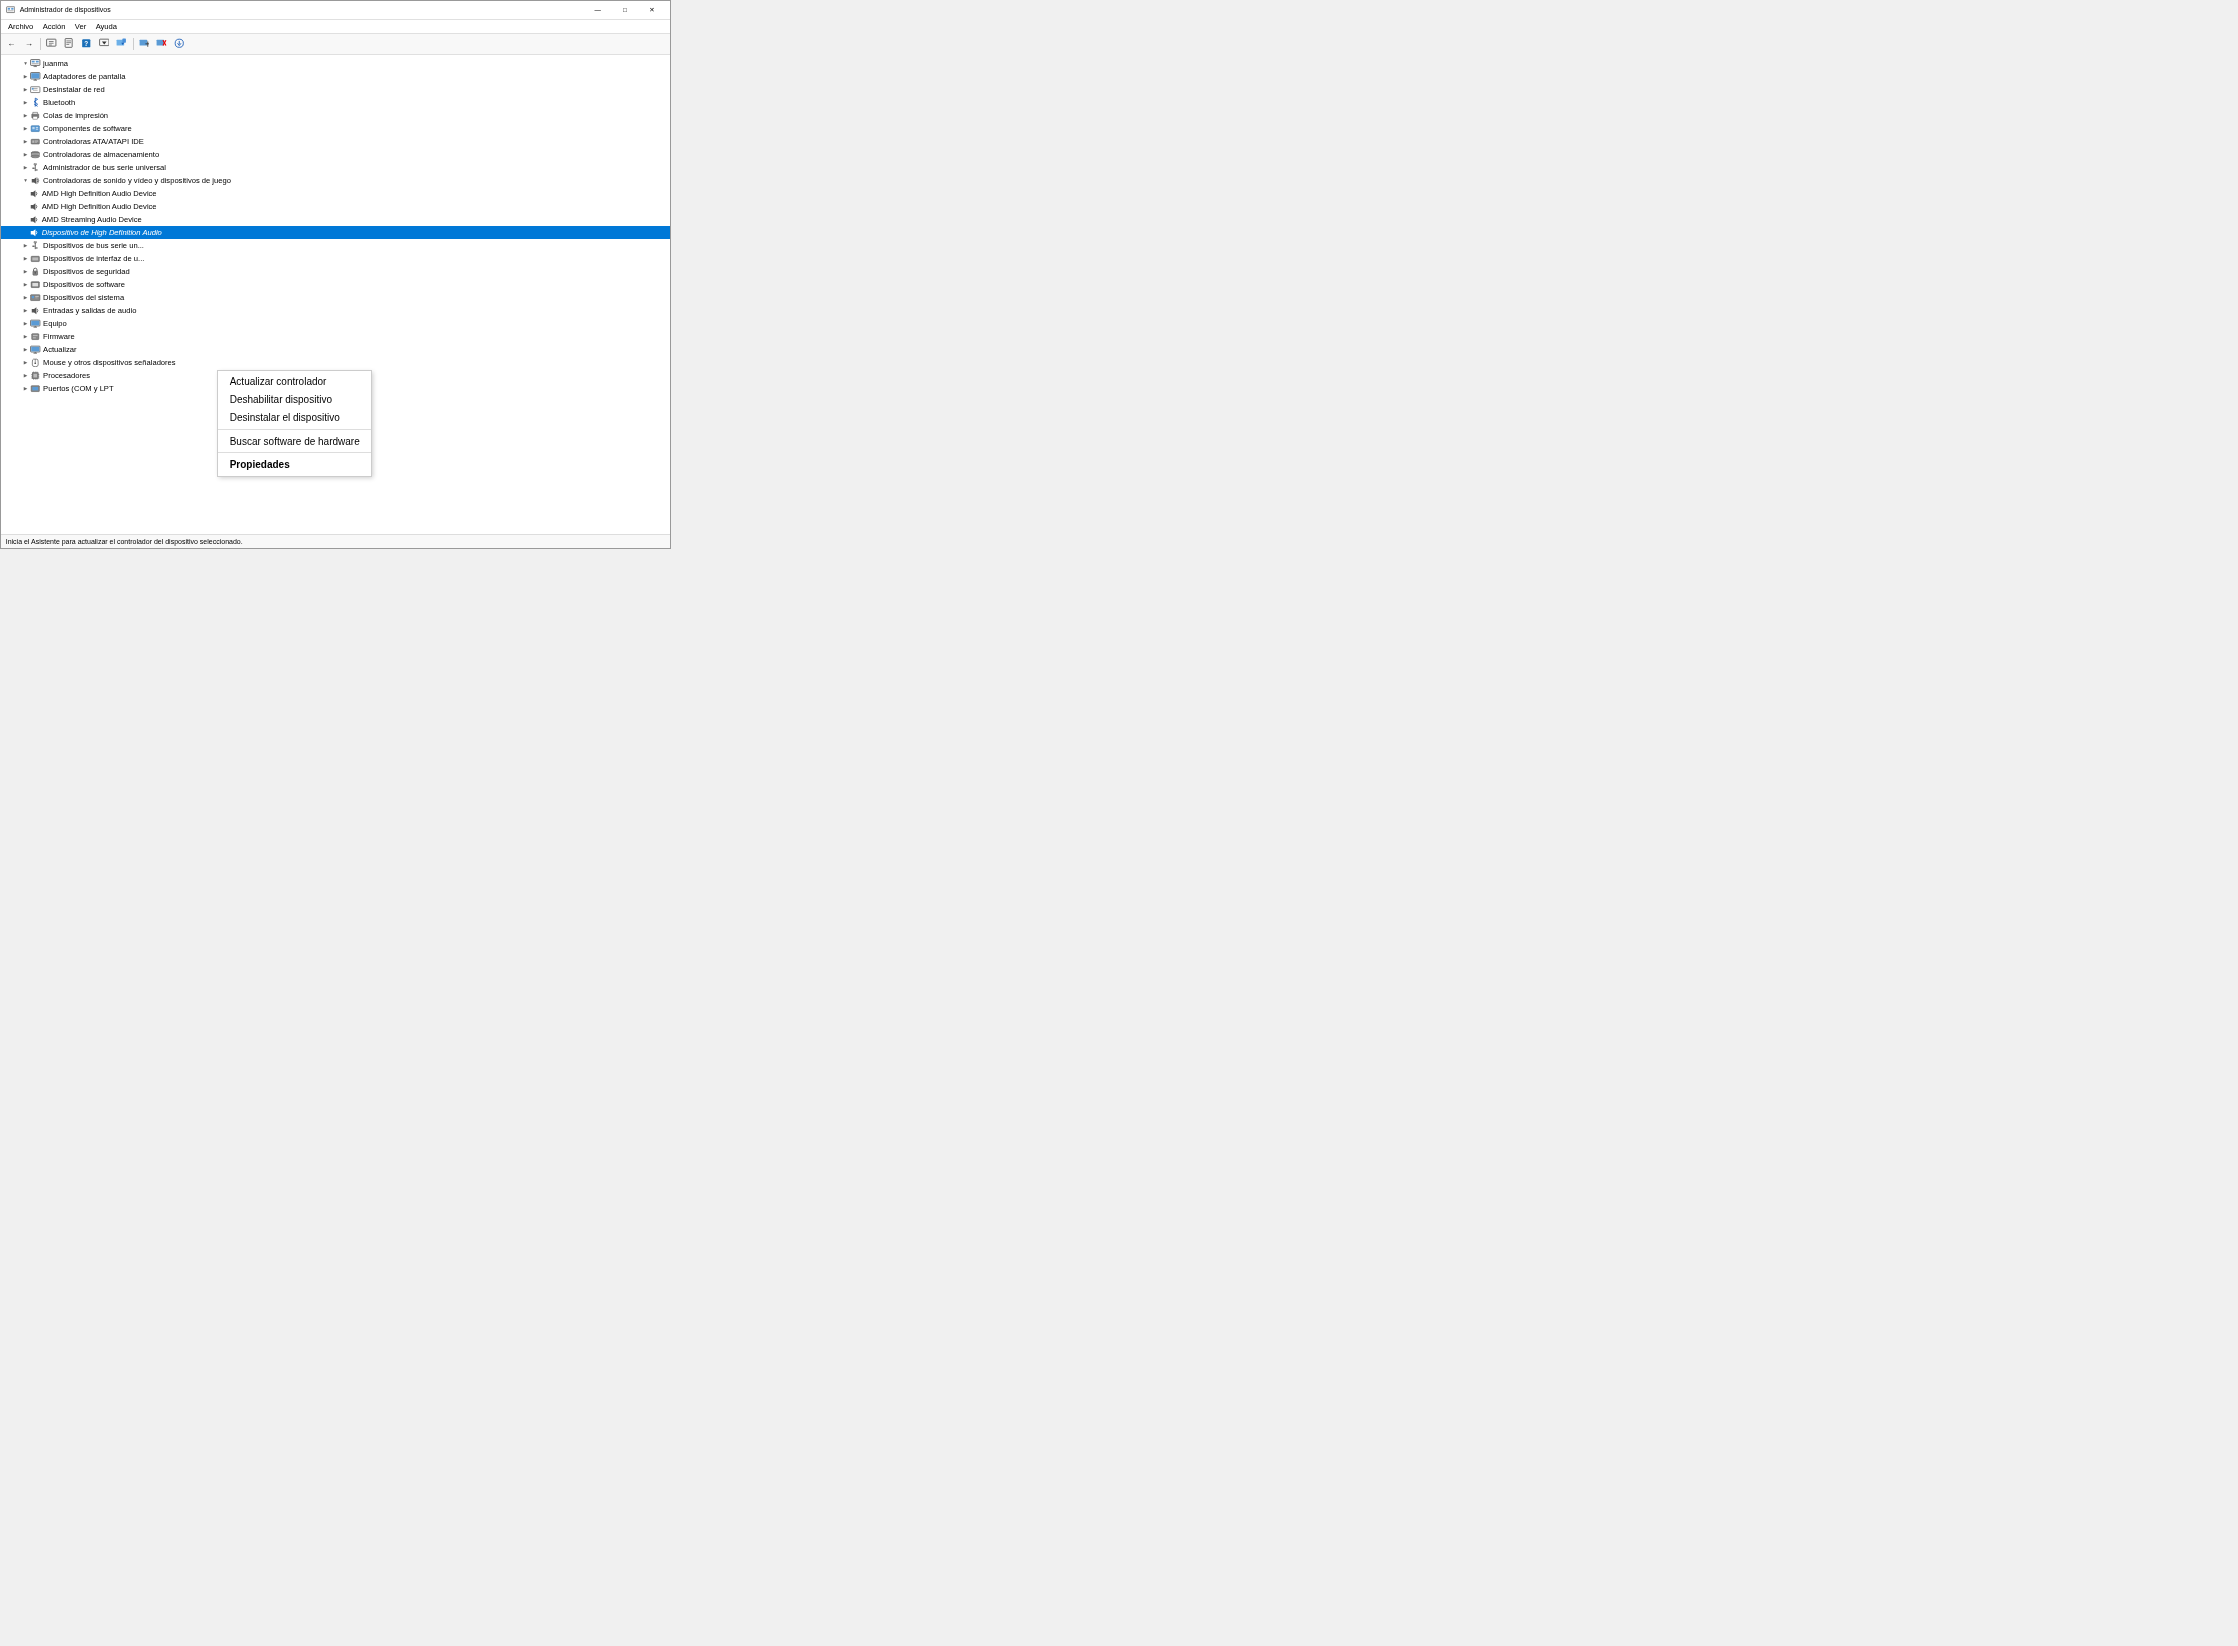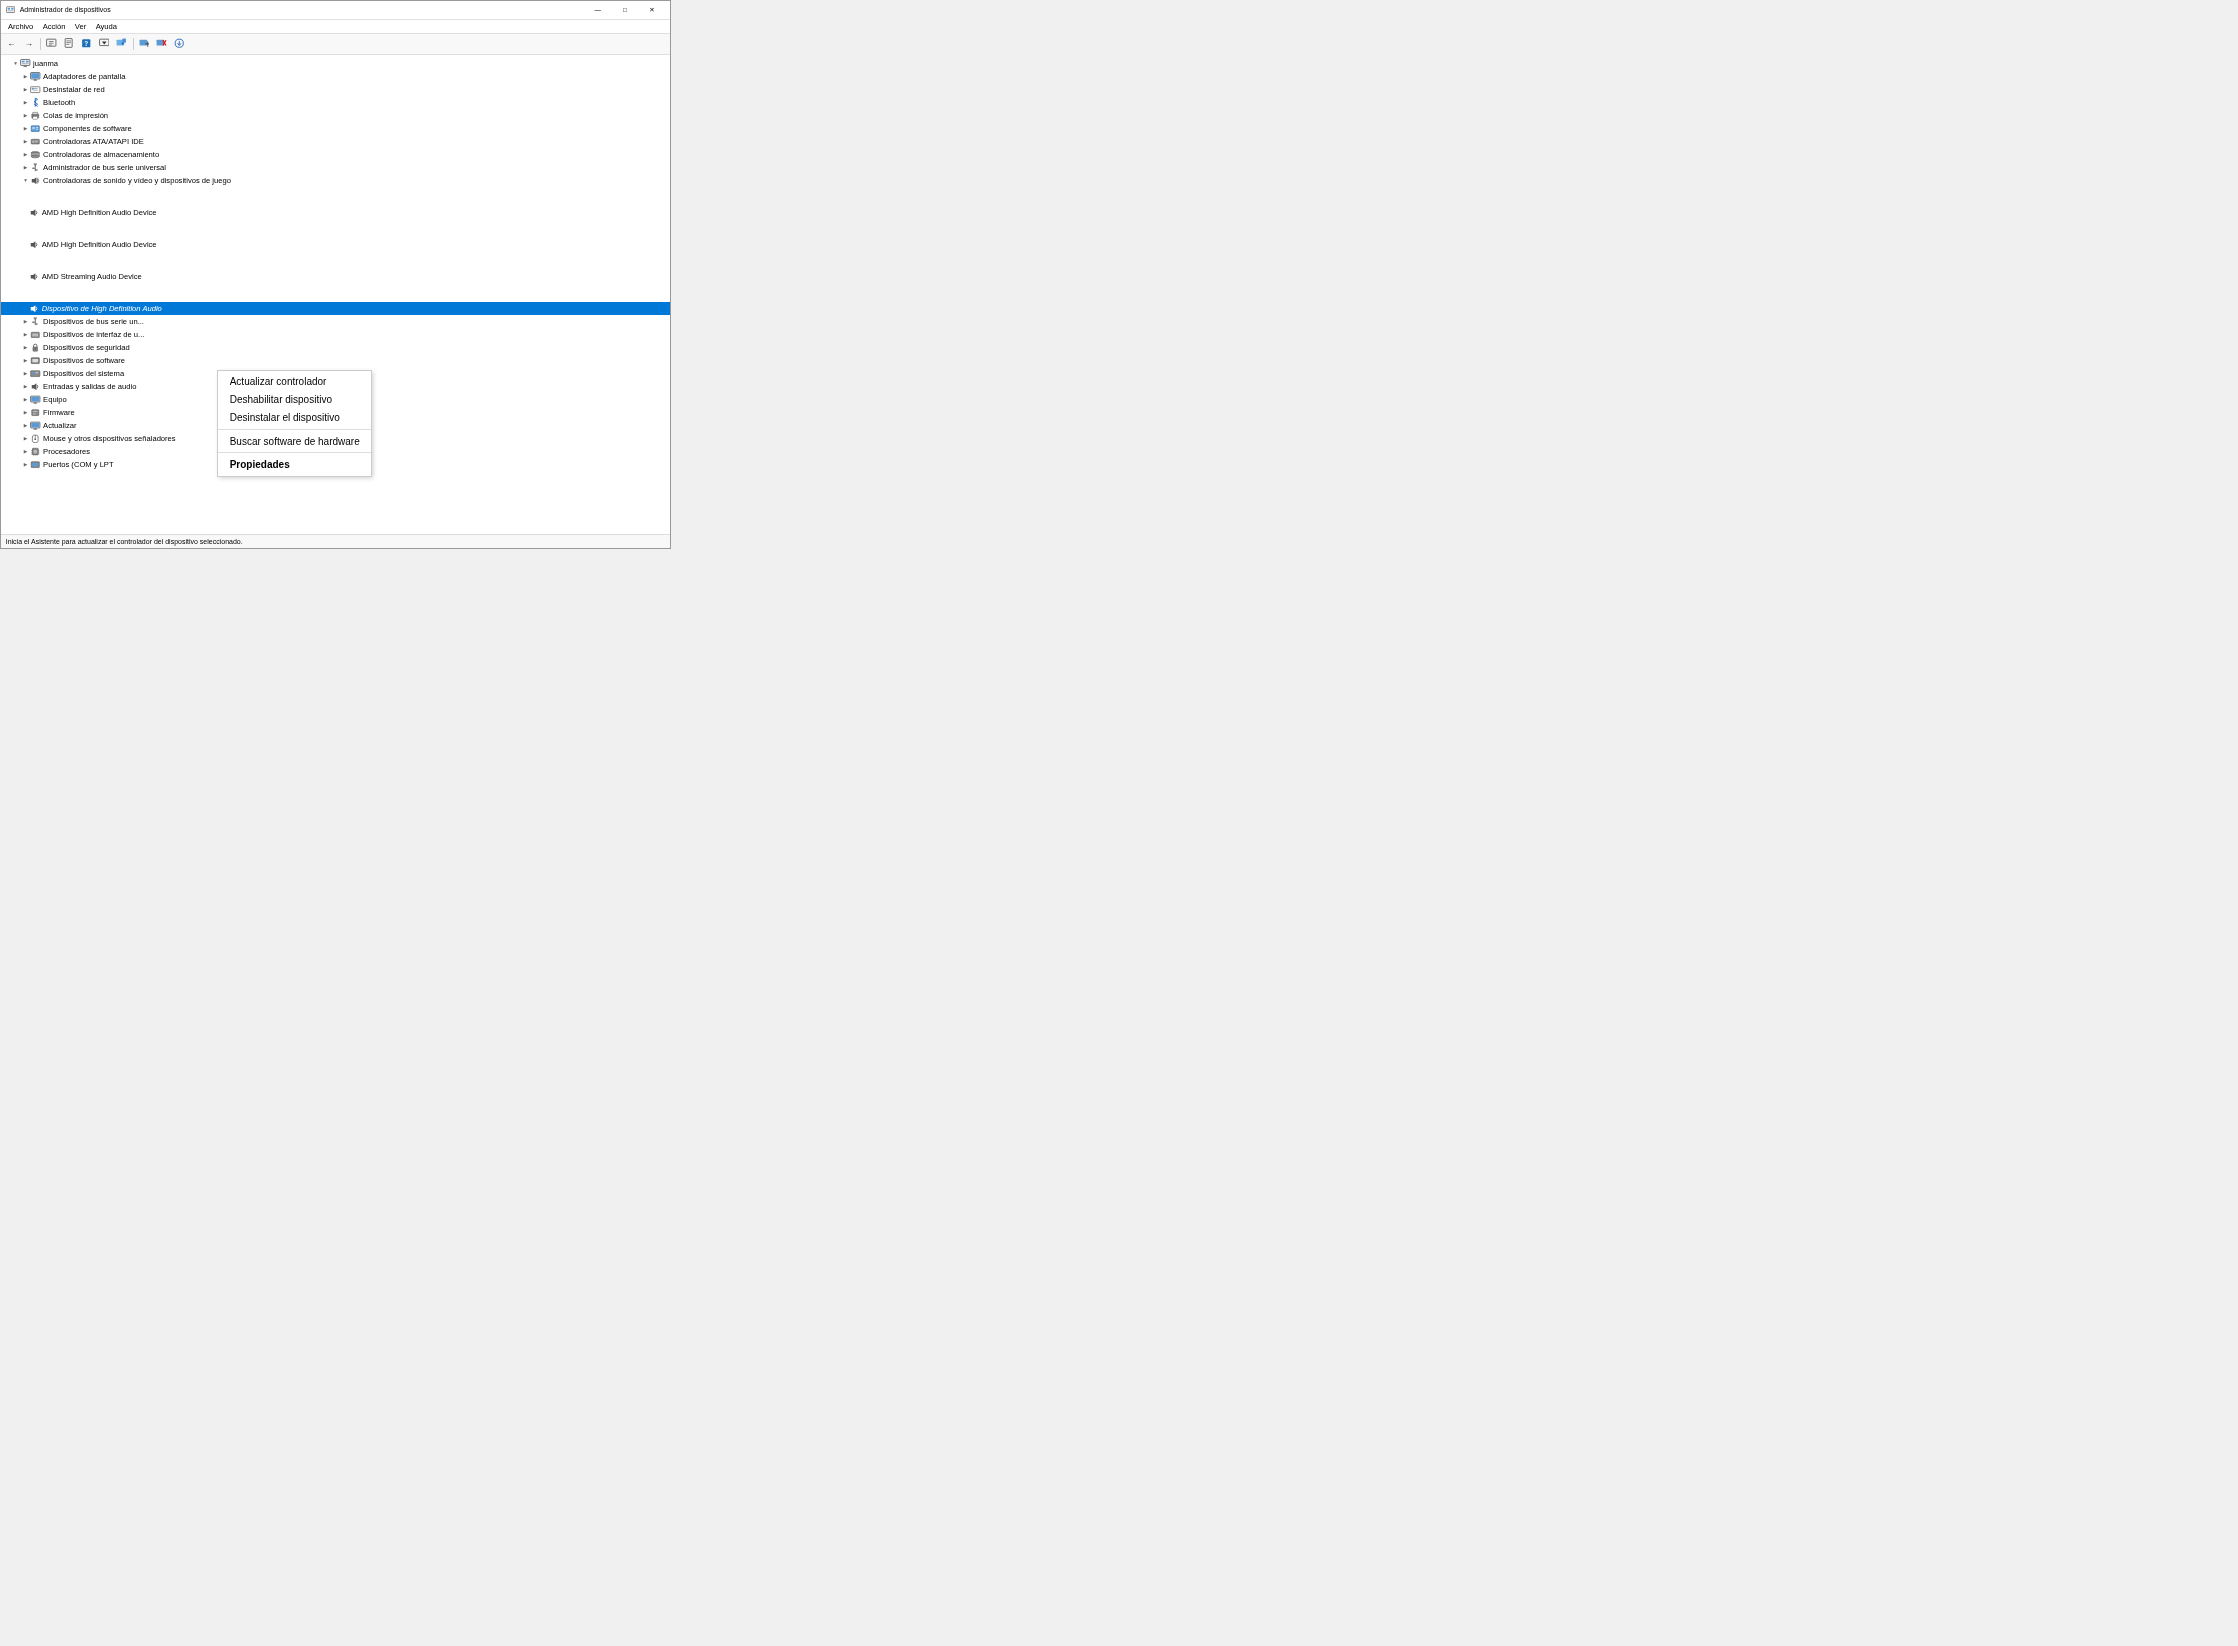--- a/index.html
+++ b/index.html
@@ -136,21 +136,21 @@
       flex-shrink: 0;
       display: flex;
       align-items: center;
       justify-content: center;
     }
     .item-label {
       font-size: 7.6px;
       color: #000;
     }
     .indent-1 { padding-left: 20px; }
-    .indent-2 { padding-left: 18.7px; margin-top: 19px; }
+    .indent-2 { padding-left: 18.7px; }
     
     .context-menu {
       position: absolute;
       background: #fff;
       border: 0.6px solid #ccc;
       box-shadow: 1.7px 1.7px 4.7px rgba(0,0,0,0.2);
       min-width: 152px;
       z-index: 1000;
       padding: 2.3px 0;
     }
@@ -275,21 +275,21 @@
         <circle cx="9" cy="9" r="7" fill="none" stroke="#1a5eb8" stroke-width="1.5"></circle>
         <line x1="9" y1="5" x2="9" y2="11" stroke="#1a5eb8" stroke-width="1.5"></line>
         <polyline points="6,9 9,13 12,9" fill="none" stroke="#1a5eb8" stroke-width="1.5"></polyline>
       </svg>
     </button>
   </div>
 
   <div class="main-content">
     <div class="tree-view">
 
-      <div class="tree-item" style="padding-left:10px;">
+      <div class="tree-item" style="padding-left:20px;">
         <span class="expand-btn">▼</span>
         <span class="item-icon">
           <svg width="10.5" height="9.3" viewBox="0 0 18 16">
             <rect x="1" y="1" width="16" height="10" rx="1" fill="none" stroke="#333" stroke-width="1.2"></rect>
             <rect x="3" y="3" width="5" height="3" fill="#5b9bd5"></rect>
             <rect x="10" y="3" width="5" height="3" fill="#5b9bd5"></rect>
             <line x1="3" y1="8" x2="15" y2="8" stroke="#555" stroke-width="0.8"></line>
             <line x1="6" y1="13" x2="12" y2="13" stroke="#555" stroke-width="1.2"></line>
             <line x1="9" y1="11" x2="9" y2="13" stroke="#555" stroke-width="1.2"></line>
           </svg>

